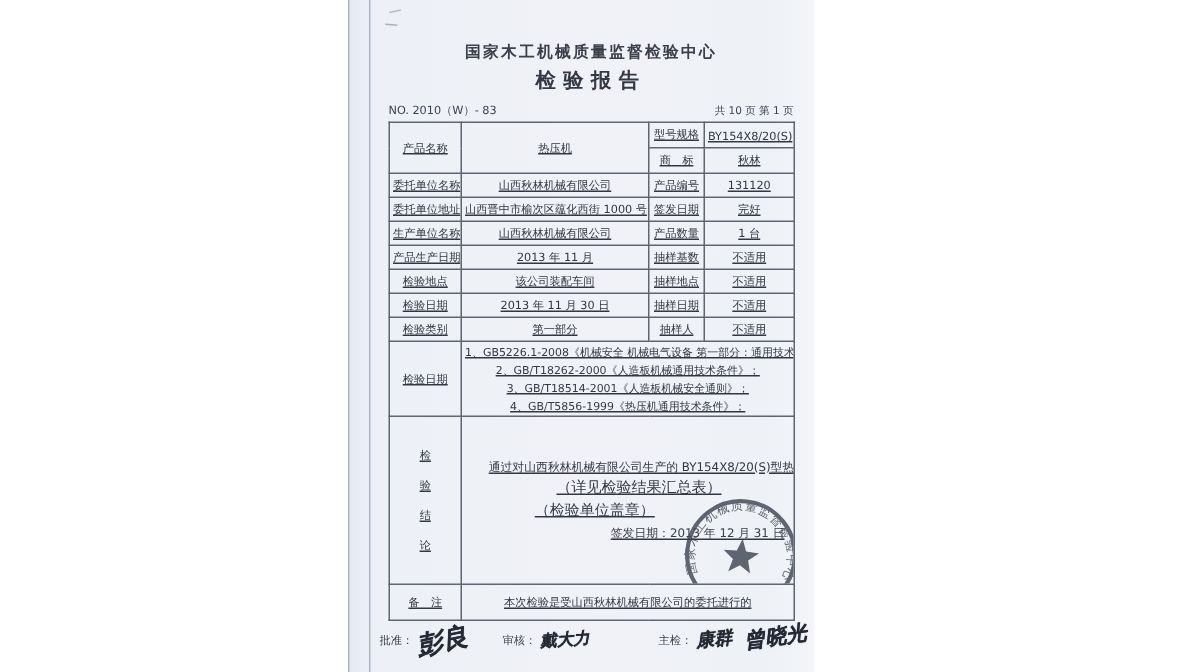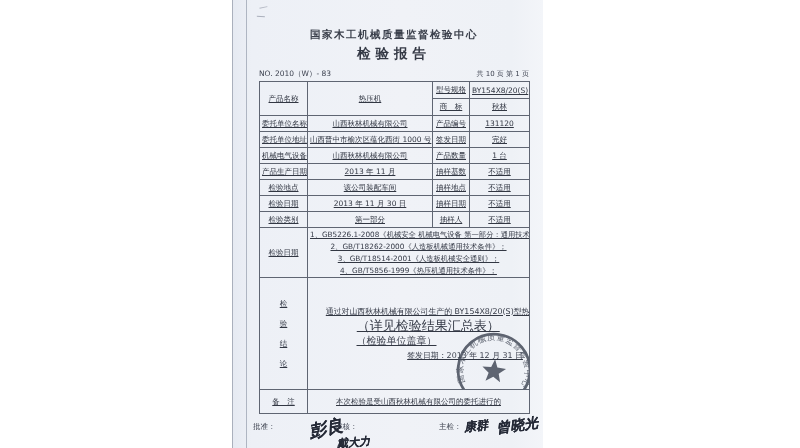--- a/index.html
+++ b/index.html
@@ -57,21 +57,21 @@
     text-align:left;vertical-align:middle;padding:3px 4px;white-space:normal;
   }
   .basis-item{font-size:7.3px;line-height:12px;white-space:nowrap;color:#343946;}
   td.concl-cell{
     position:relative;text-align:left;vertical-align:top;padding:6px 6px 0 6px;
     white-space:normal;overflow:visible;
   }
   .concl-par{
     font-size:7.9px;line-height:14px;text-align:justify;text-indent:2em;color:#343946;
   }
-  .concl-see{font-size:13px;line-height:14px;padding-left:1.5em;color:#343946;}
+  .concl-see{font-size:10px;line-height:14px;padding-left:1.5em;color:#343946;}
   .concl-seal{font-size:10px;line-height:15px;padding-right:44px;color:#3a3f4c;}
   .concl-date{font-size:7.9px;line-height:15px;text-align:right;padding-right:4px;color:#3a3f4c;}
   .vlabel{display:flex;flex-direction:column;align-items:center;gap:10px;}
   .vlabel span{font-size:7.5px;color:#373c49;}
   td.remark-text{text-align:left;padding-left:8px;font-size:7.5px;}
 
   .stamp{
     position:absolute;right:-4px;bottom:-20px;width:78px;height:78px;
     transform:rotate(6deg);opacity:.82;pointer-events:none;
   }
@@ -131,21 +131,21 @@
           <td class="lbl">产品编号</td>
           <td class="val">131120</td>
         </tr>
         <tr class="unit">
           <td class="lbl">委托单位地址</td>
           <td class="val">山西晋中市榆次区蕴化西街 1000 号</td>
           <td class="lbl">签发日期</td>
           <td class="val">完好</td>
         </tr>
         <tr class="unit">
-          <td class="lbl">机械电气设备</td>
+          <td class="lbl">生产单位名称</td>
           <td class="val">山西秋林机械有限公司</td>
           <td class="lbl">产品数量</td>
           <td class="val">1 台</td>
         </tr>
         <tr class="unit">
           <td class="lbl">产品生产日期</td>
           <td class="val">2013 年 11 月</td>
           <td class="lbl">抽样基数</td>
           <td class="val">不适用</td>
         </tr>
@@ -207,25 +207,25 @@
         </tr>
 
         <tr style="height:24px">
           <td class="lbl">备　注</td>
           <td class="remark-text" colspan="3">本次检验是受山西秋林机械有限公司的委托进行的</td>
         </tr>
       </tbody>
     </table>
 
     <div class="sign-line">
-      <div class="sig-group" style="left:0;gap:31px;">
+      <div class="sig-group" style="left:0;">
         <span class="sig-label">批准：</span>
         <span class="sig sig-approve">彭良</span>
       </div>
-      <div class="sig-group" style="left:82px;flex-direction:column;">
+      <div class="sig-group" style="left:82px;">
         <span class="sig-label">审核：</span>
         <span class="sig sig-review">戴大力</span>
       </div>
       <div class="sig-group" style="left:146px;margin-left:40px;">
         <span class="sig-label">主检：</span>
         <span class="sig sig-chief1">康群</span>
         <span class="sig sig-chief2">曾晓光</span>
       </div>
     </div>
 

